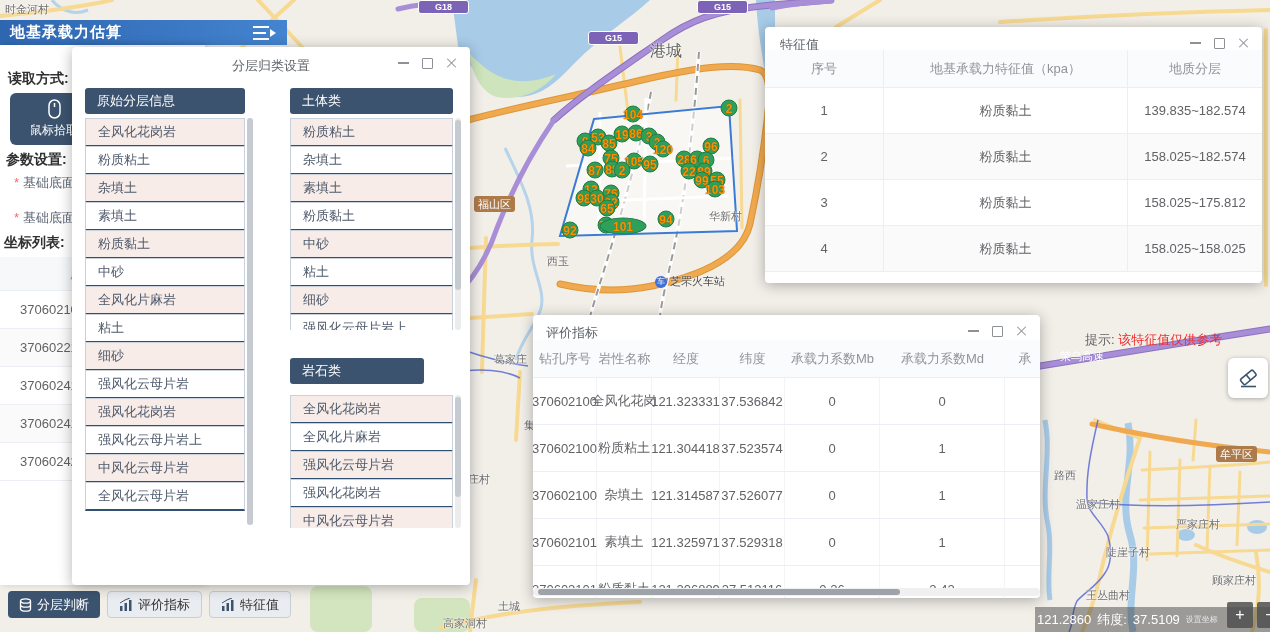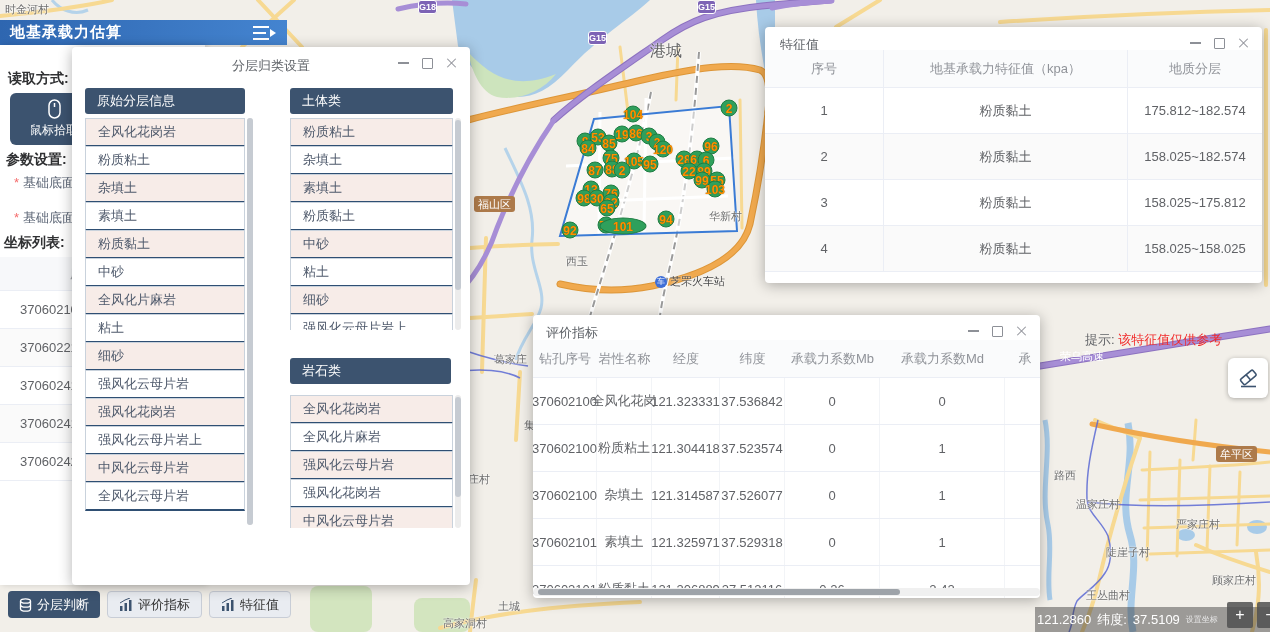--- a/index.html
+++ b/index.html
@@ -19,21 +19,21 @@
   .ro{stroke:#f0a94e;stroke-width:5;fill:none;stroke-linecap:round;}
   .roc{stroke:#dd9638;stroke-width:7;fill:none;stroke-linecap:round;}
   .rp{stroke:#a78ed6;stroke-width:5;fill:none;stroke-linecap:round;}
   .rpc{stroke:#8d72c0;stroke-width:7;fill:none;stroke-linecap:round;}
   .rr{stroke:#9a9a9a;stroke-width:2;fill:none;stroke-dasharray:7 5;}
   .rrw{stroke:#ffffff;stroke-width:4;fill:none;}
   .bb{stroke:#5a68d4;stroke-width:1.5;fill:none;opacity:.85;}
   .mlabel{position:absolute;font-size:11px;color:#6e6e6e;white-space:nowrap;text-shadow:0 0 2px #fff,0 0 2px #fff;}
   .mtown{position:absolute;font-size:16px;color:#5f5f5f;white-space:nowrap;text-shadow:0 0 2px #fff,0 0 2px #fff;}
   .mbadge{position:absolute;font-size:11px;color:#fff;background:#ad7a4a;border-radius:3px;padding:0 4px;line-height:16px;white-space:nowrap;}
-  .mhwy{position:absolute;font-size:9px;font-weight:bold;color:#fff;background:#7d63b5;border:1px solid #fff;border-radius:3px;padding:0 0;line-height:12px;}
+  .mhwy{position:absolute;font-size:9px;font-weight:bold;color:#fff;background:#7d63b5;border:1px solid #fff;border-radius:3px;padding:0 16px;line-height:12px;}
   .monroad{position:absolute;font-size:11px;color:#fff;white-space:nowrap;}
   .mstation{position:absolute;display:flex;align-items:center;gap:3px;font-size:11px;color:#4a4a4a;white-space:nowrap;text-shadow:0 0 2px #fff;}
   .st-ic{width:12px;height:12px;border-radius:50%;background:#3f6fd8;color:#fff;font-size:8px;line-height:12px;text-align:center;text-shadow:none;}
   .marker{position:absolute;width:17px;height:17px;border-radius:50%;background:#2fa05c;border:1px solid #1f7d43;transform:translate(-50%,-50%);}
   .mnum{position:absolute;left:50%;top:50%;transform:translate(-50%,-50%);font-size:12px;font-weight:bold;color:#ff9100;text-shadow:0 0 1px #7a4a00;white-space:nowrap;}
 
   
   #app-header{position:absolute;left:0;top:20px;width:287px;height:25px;background:linear-gradient(90deg,#2e66b0,#4484d0);display:flex;align-items:center;justify-content:space-between;padding:0 10px;z-index:10;}
   #app-header .ttl{color:#fff;font-size:15px;font-weight:bold;letter-spacing:1px;}
   #sidebar{position:absolute;left:0;top:45px;width:205px;height:540px;background:#fff;z-index:10;box-shadow:2px 0 6px rgba(0,0,0,.15);}
@@ -194,21 +194,21 @@
       <polygon id="survey-polygon" points="594,119 729,106 737,231 560,236" fill="rgba(255,255,255,0.5)" stroke="#3a7bd5" stroke-width="2"></polygon>
     </svg>
     <div id="map-labels">
         <span class="mlabel" style="left: 5px; top: 2px;">时金河村</span>
         <span class="mtown" style="left: 650px; top: 41px;">港城</span>
         <span class="mhwy" style="left: 588px; top: 31px;">G15</span>
         <span class="mhwy" style="left: 697px; top: 0px;">G15</span>
         <span class="mhwy" style="left: 418px; top: 0px;">G18</span>
         <span class="mbadge" style="left: 474px; top: 196px;">福山区</span>
         <span class="mlabel" style="left: 686px; top: 209px; margin-left: 23px;">华新村</span>
-        <span class="mlabel" style="left: 566px; top: 254px; text-align: center;">西玉</span>
+        <span class="mlabel" style="left: 547px; top: 254px; text-align: center;">西玉</span>
         <div class="mstation" style="left: 655px; top: 274px;">
           <span class="st-ic">车</span>
           <span>芝罘火车站</span>
         </div>
         <span class="mlabel" style="left: 494px; top: 352px;">葛家庄</span>
         <span class="mlabel" style="left: 524px; top: 418px;">集</span>
         <span class="mlabel" style="left: 446px; top: 472px;">陈家庄村</span>
         <span class="mlabel" style="left: 498px; top: 599px;">土城</span>
         <span class="mlabel" style="left: 443px; top: 616px;">高家洞村</span>
         <span class="monroad" style="left: 1060px; top: 349px;">荣乌高速</span>
@@ -407,21 +407,21 @@
         <div class="litem">粉质黏土</div>
         <div class="litem">中砂</div>
         <div class="litem">粘土</div>
         <div class="litem">细砂</div>
         <div class="litem">强风化云母片岩上</div>
       </div>
     <div class="vscroll" style="left:383px;top:71px;height:212px;">
         <div class="vthumb" style="top:2px;height:170px;"></div>
       </div>
 
-    <div class="colhead" style="left:218px;top:311px;width:161px;">岩石类</div>
+    <div class="colhead" style="left:218px;top:311px;width:134px;">岩石类</div>
     <div class="llist" style="left:218px;top:348px;width:163px;height:133px;" id="rock-list">
         <div class="litem">全风化花岗岩</div>
         <div class="litem">全风化片麻岩</div>
         <div class="litem">强风化云母片岩</div>
         <div class="litem">强风化花岗岩</div>
         <div class="litem">中风化云母片岩</div>
       </div>
     <div class="vscroll" style="left:383px;top:348px;height:133px;">
         <div class="vthumb" style="top:2px;height:100px;"></div>
       </div>
@@ -436,21 +436,21 @@
     </div>
     <div class="ev-head" id="ev-head">
         <div>序号</div>
         <div>地基承载力特征值（kpa）</div>
         <div>地质分层</div>
       </div>
     <div id="ev-body">
         <div class="ev-row">
           <div>1</div>
           <div>粉质黏土</div>
-          <div>175.812~182.574</div>
+          <div>139.835~182.574</div>
         </div>
         <div class="ev-row">
           <div>2</div>
           <div>粉质黏土</div>
           <div>158.025~182.574</div>
         </div>
         <div class="ev-row">
           <div>3</div>
           <div>粉质黏土</div>
           <div>158.025~175.812</div>

